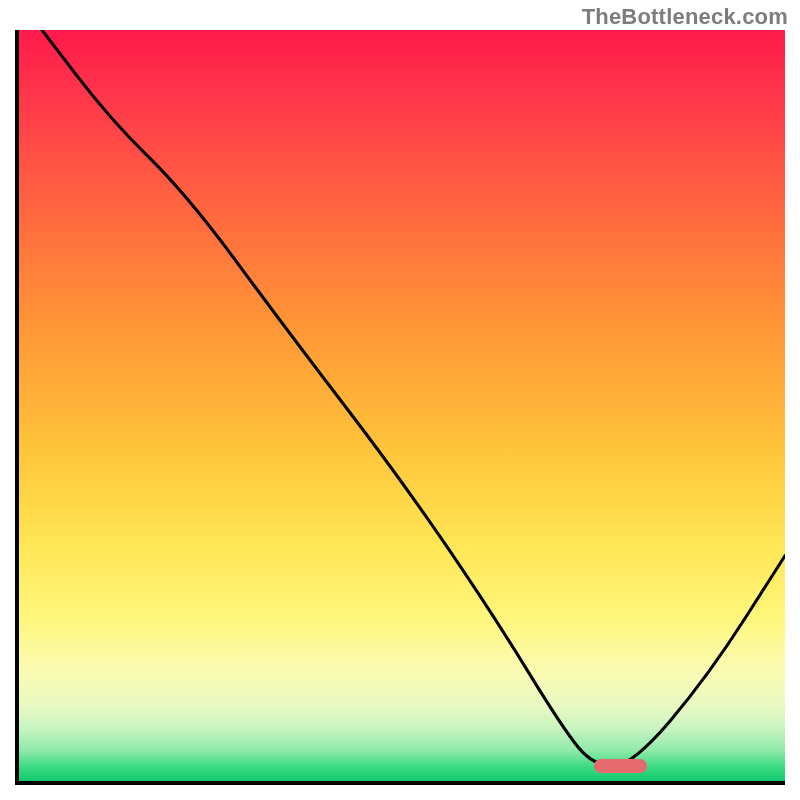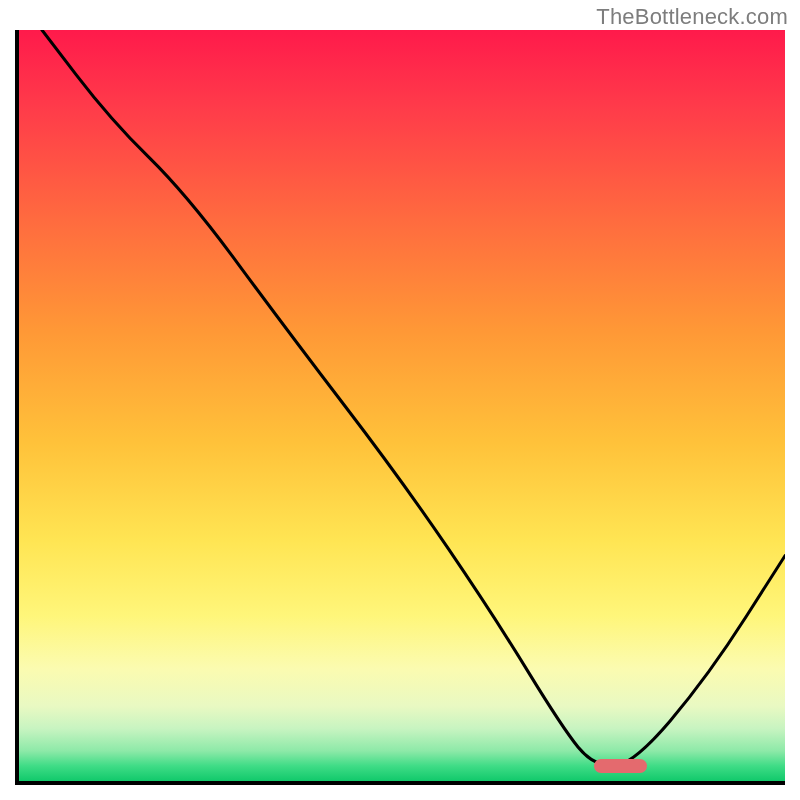--- a/index.html
+++ b/index.html
@@ -14,21 +14,21 @@
   .wrap {
     position: relative;
     width: 800px;
     height: 800px;
   }
   .watermark {
     position: absolute;
     top: 4px;
     right: 12px;
     font-size: 22px;
-    font-weight: 400;
+    font-weight: 700;
     color: #7d7d7d;
     letter-spacing: 0.2px;
     z-index: 5;
   }
   .plot-area {
     position: absolute;
     left: 15px;
     top: 30px;
     width: 770px;
     height: 755px;

